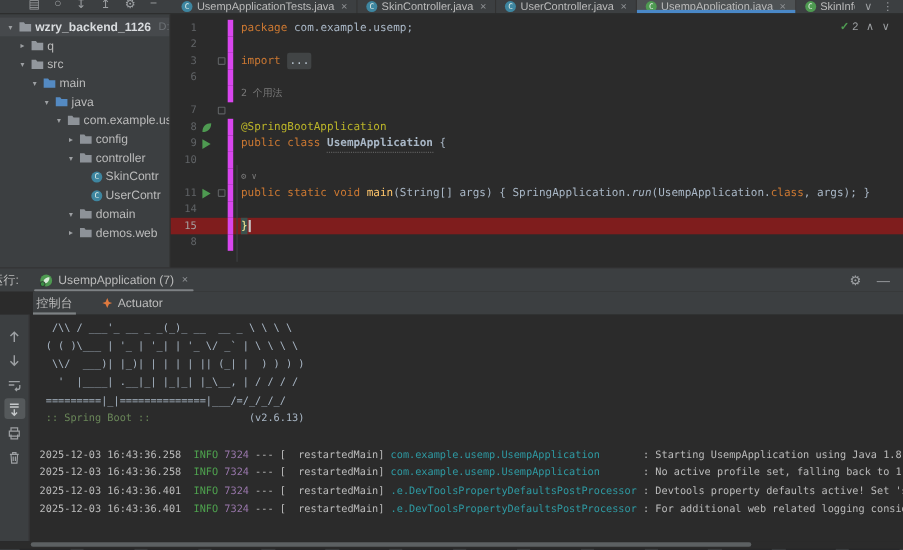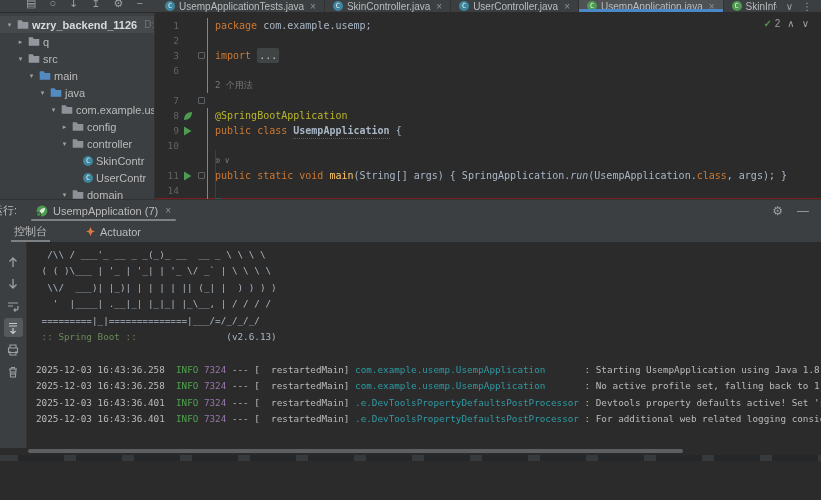--- a/index.html
+++ b/index.html
@@ -17,40 +17,40 @@
   .tabbar{display:flex;flex:1;overflow:hidden;}
   .tab{display:flex;align-items:center;gap:4px;padding:0 8px;font-size:10px;color:#bbbbbb;
     position:relative;white-space:nowrap;border-right:1px solid #323232;}
   .tab.active{background:#4e5254;}
   .tab.active::after{content:'';position:absolute;left:0;right:0;bottom:0;height:3px;background:#4a88c7;}
   .cls-icon{width:10px;height:10px;border-radius:50%;font-size:7px;line-height:10px;
     text-align:center;color:#eaf2ea;flex:none;font-family:"DejaVu Sans Mono",monospace;}
   .tab-close{color:#8d9093;font-size:10px;margin-left:2px;}
   .tab-overflow{display:flex;gap:9px;align-items:center;padding:0 9px;color:#9da0a3;font-size:10px;flex:none;}
   
-  .main-row{display:flex;height:186px;}
+  .main-row{display:flex;height:230px;}
   .project-panel{width:155px;flex:none;background:#3c3f41;border-right:1px solid #323232;
     font-size:11px;color:#bbbbbb;padding-top:3px;overflow:hidden;}
   .tree-row{height:17px;display:flex;align-items:center;gap:3px;white-space:nowrap;overflow:hidden;}
   .tree-row.root{background:#46494c;}
   .tree-row.root .tree-label{font-weight:bold;color:#d8dbde;}
   .tree-chevron{width:9px;flex:none;color:#9da0a3;font-size:7px;text-align:center;}
   .tree-suffix{color:#6e7377;font-size:10px;margin-left:4px;}
   .tree-icon{flex:none;display:inline-flex;}
   
   .editor{flex:1;position:relative;background:#2b2b2b;overflow:hidden;}
   #code-lines{font-family:"DejaVu Sans Mono",monospace;font-size:10px;line-height:15px;padding-top:5px;}
   .code-row{display:flex;height:15px;align-items:center;}
   .code-row.current{background:#7f1d1d;}
   .g-num{width:24px;text-align:right;color:#606366;font-size:9.5px;flex:none;}
   .code-row.current .g-num{color:#a4a3a3;}
   .g-icon{width:17px;flex:none;display:flex;justify-content:center;align-items:center;}
   .g-fold{width:11px;flex:none;display:flex;justify-content:center;align-items:center;}
   .fold-box{width:7px;height:7px;border:1px solid #5e6163;border-radius:1px;}
-  .code-text{white-space:pre;border-left:1px solid #d946ef;padding-left:7px;align-self:stretch;
+  .code-text{white-space:pre;border-left:5px solid #d946ef;padding-left:7px;align-self:stretch;
     display:flex;align-items:center;}
   .hint-row .code-text{color:#787878;font-size:9px;}
   .seg-kw{color:#cc7832;}
   .seg-plain{color:#a9b7c6;}
   .seg-ann{color:#bbb529;}
   .seg-str{color:#6a8759;}
   .seg-str-u{color:#6a8759;border-bottom:1px dotted #72725a;}
   .seg-cls{color:#a9b7c6;border-bottom:1px dotted #5e5e5e;font-weight:bold;}
   .seg-meth{color:#ffc66b;}
   .seg-ital{color:#a9b7c6;font-style:italic;}
@@ -60,22 +60,22 @@
   .inspections{position:absolute;top:5px;right:12px;color:#9da0a3;font-size:10px;display:flex;gap:7px;align-items:center;}
   .inspections .chk{color:#4e9a51;font-weight:bold;}
   .indent-guide{position:absolute;left:60px;top:137px;height:88px;border-left:1px solid #3d4042;}
   
   .run-header{height:22px;background:#3c3f41;border-top:1px solid #323232;display:flex;
     align-items:center;font-size:11px;color:#bbbbbb;overflow:hidden;}
   .run-label{margin-left:-8px;flex:none;color:#bbbbbb;}
   .run-tab{display:flex;align-items:center;gap:5px;padding:0 7px;margin-left:12px;position:relative;height:100%;}
   .run-tab::after{content:'';position:absolute;left:2px;right:2px;bottom:0;height:2px;background:#7d8184;border-radius:1px;}
   .run-header-right{margin-left:auto;display:flex;gap:14px;align-items:center;padding-right:12px;color:#9da0a3;font-size:12px;}
-  .run-tabs{height:21px;background:#3c3f41;display:flex;align-items:center;gap:32px;padding-left:11px;
-    font-size:11px;color:#bbbbbb;}
+  .run-tabs{height:21px;background:#3c3f41;display:flex;align-items:center;gap:20px;
+    font-size:11px;color:#bbbbbb;margin-left:30px;}
   .rtab{position:relative;height:100%;display:flex;align-items:center;gap:4px;padding:0 3px;}
   .rtab.active::after{content:'';position:absolute;left:0;right:0;bottom:0;height:2px;background:#7d8184;}
   .console-body{display:flex;height:206px;background:#2b2b2b;}
   .console-toolbar{width:27px;flex:none;background:#3c3f41;border-right:1px solid #323232;
     display:flex;flex-direction:column;align-items:center;padding-top:10px;gap:3px;}
   .ct-btn{width:19px;height:19px;display:flex;align-items:center;justify-content:center;border-radius:3px;}
   .ct-btn.selected{background:#55595b;}
   .console-out{flex:1;overflow:hidden;padding:5px 0 0 9px;
     font-family:"DejaVu Sans Mono",monospace;font-size:9.3px;line-height:16.4px;color:#bbbbbb;white-space:pre;}
   .log-lvl{color:#4ea24e;}

